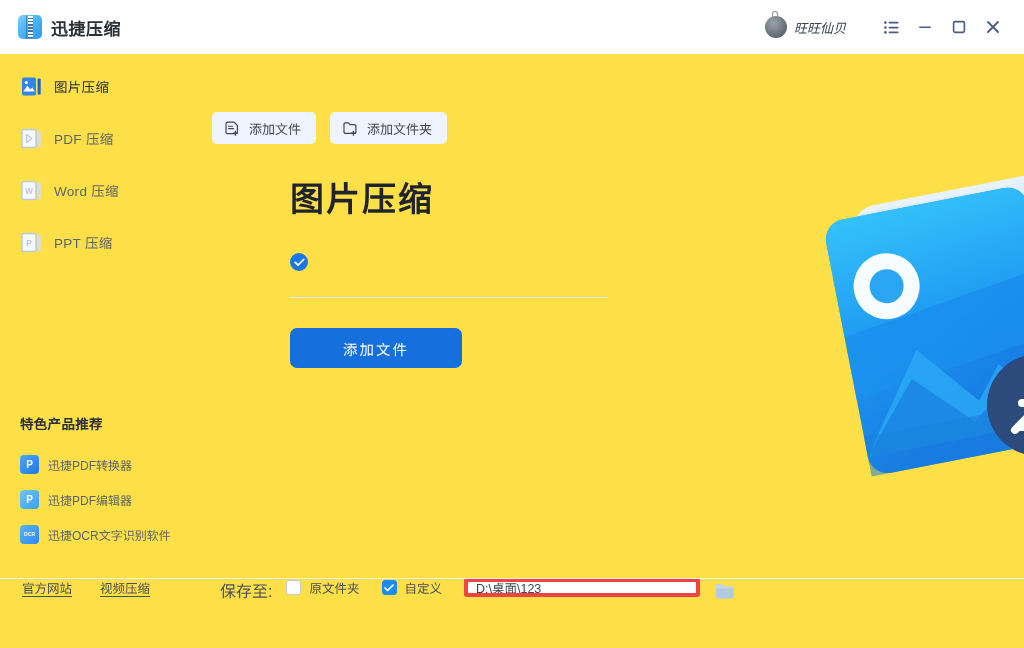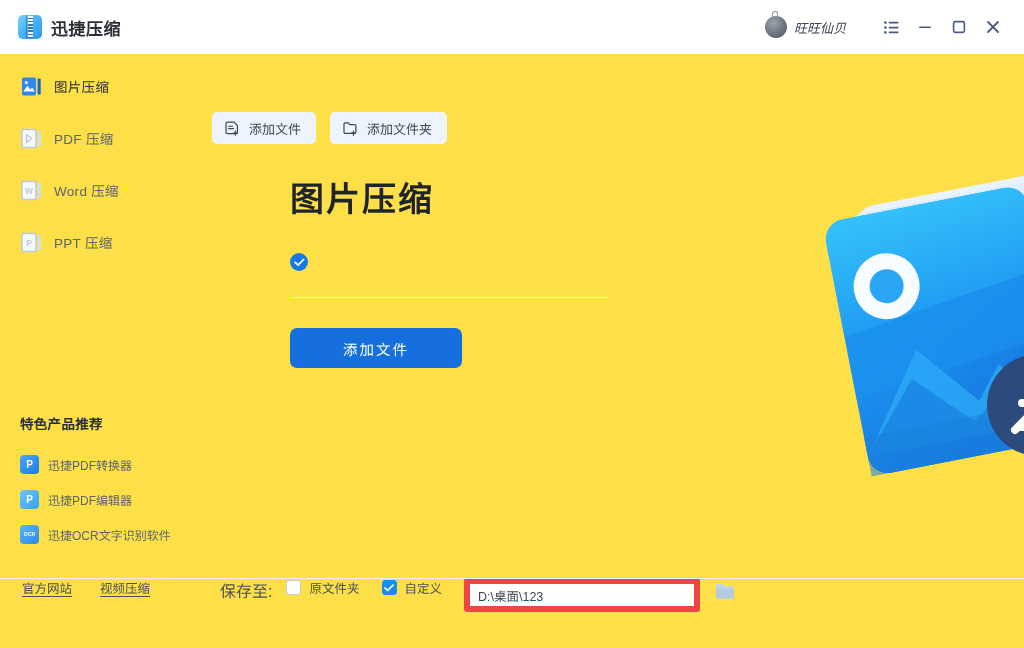--- a/index.html
+++ b/index.html
@@ -369,22 +369,22 @@
     background: #1a8cf0;
     border-color: #1a8cf0;
   }
   .cbox-label {
     font-size: 12.5px;
     color: #4a5058;
   }
 
   .path-input {
     width: 236px;
-    height: 34px;
-    border: 6px solid #ef4444;
+    height: 19px;
+    border: 4px solid #ef4444;
     border-radius: 3px;
     background: #ffffff;
     padding: 0 8px;
     font-size: 12.5px;
     font-family: inherit;
     color: #3f4654;
     outline: none;
   }
 
   .browse-btn {

